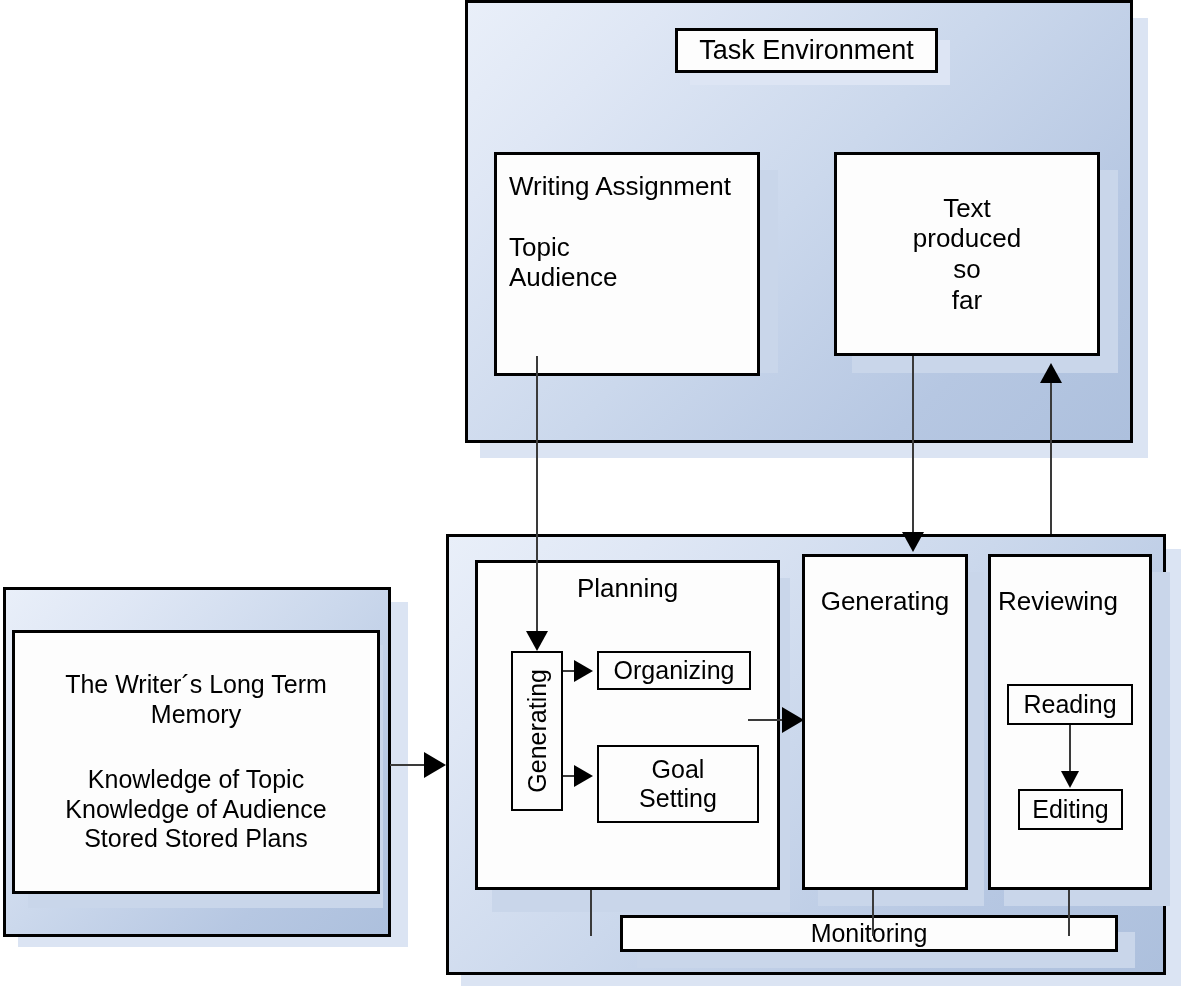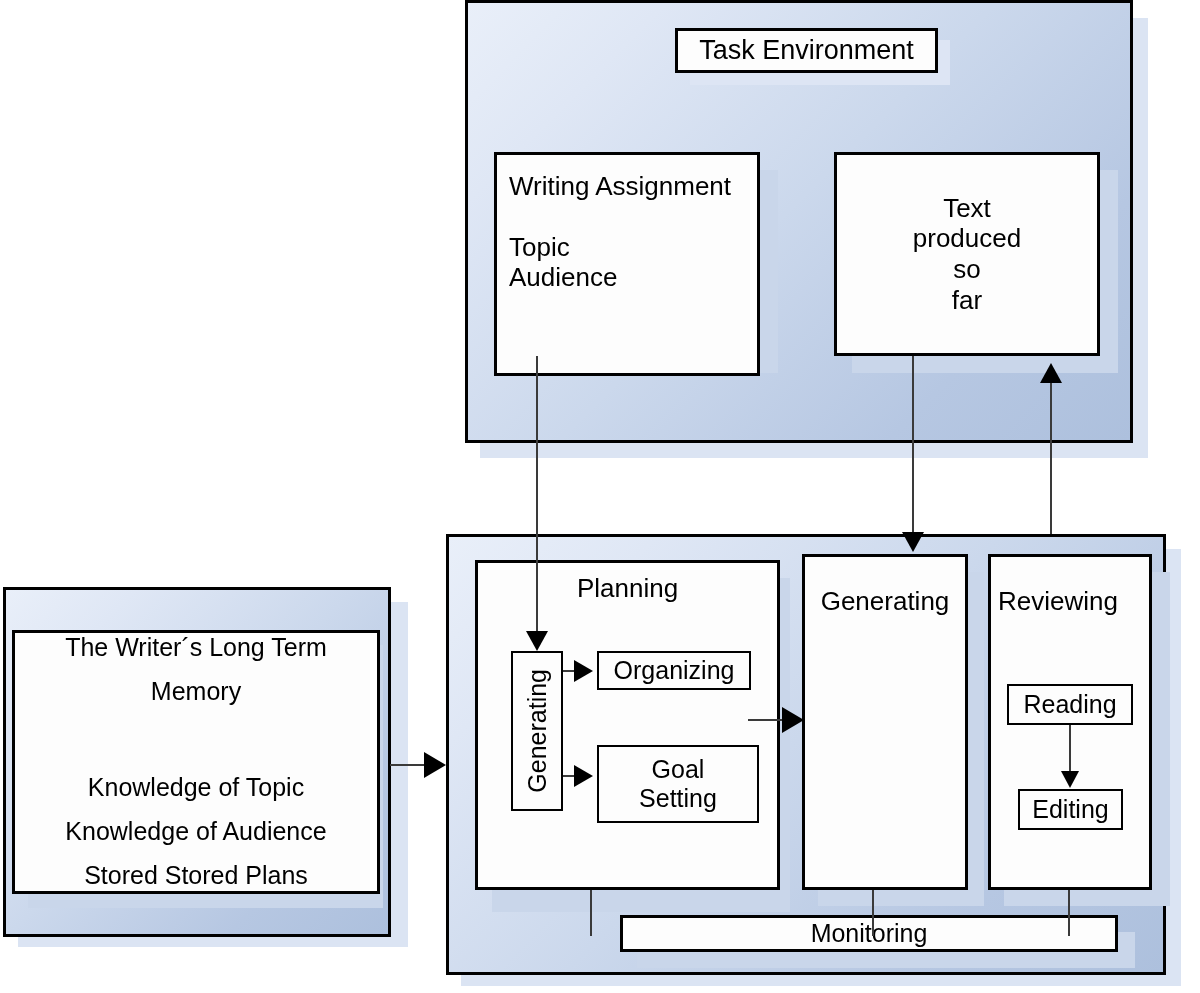--- a/index.html
+++ b/index.html
@@ -116,21 +116,21 @@
     <div class="t-big">Text</div>
     <div class="t-big">produced</div>
     <div class="t-big">so</div>
     <div class="t-big">far</div>
   </div>
 
   <div class="shadow" style="left:18px;top:602px;width:390px;height:345px;"></div>
   <div class="panel" style="left:3px;top:587px;width:388px;height:350px;"></div>
 
   <div class="inner-shadow" style="left:28px;top:645px;width:355px;height:263px;"></div>
-  <div class="wbox" style="left:12px;top:630px;width:368px;height:264px;flex-direction:column;justify-content:space-between;">
+  <div class="wbox" style="left:12px;top:630px;width:368px;height:264px;flex-direction:column;">
     <div class="t-mem">The Writer´s Long Term</div>
     <div class="t-mem">Memory</div>
     <div style="height:36px;"></div>
     <div class="t-mem">Knowledge of Topic</div>
     <div class="t-mem">Knowledge of Audience</div>
     <div class="t-mem">Stored Stored Plans</div>
   </div>
 
   <div class="shadow" style="left:461px;top:549px;width:720px;height:437px;"></div>
   <div class="panel" style="left:446px;top:534px;width:720px;height:441px;"></div>

